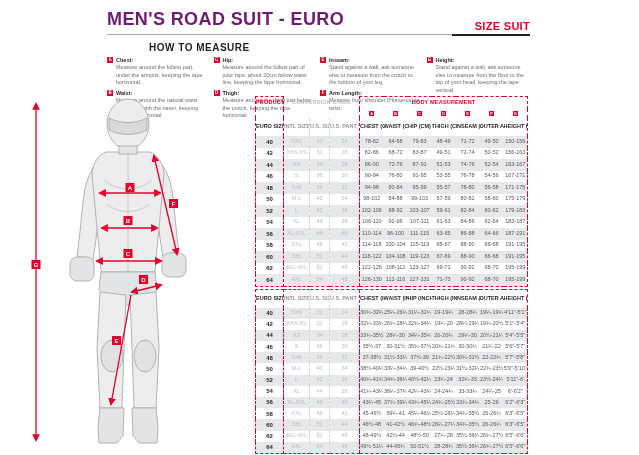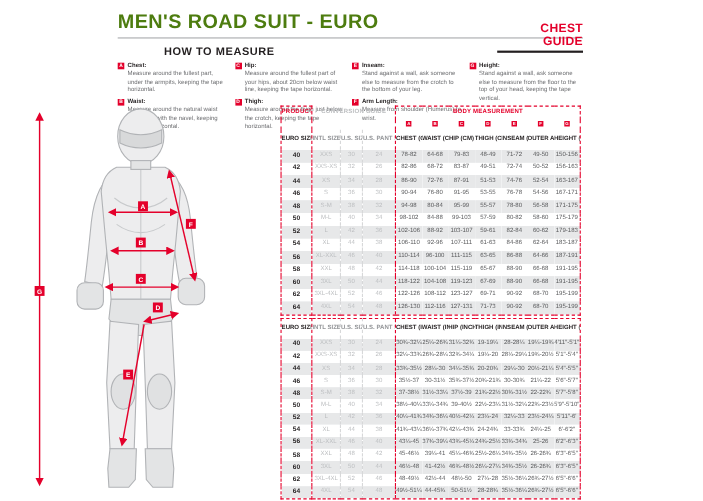--- a/index.html
+++ b/index.html
@@ -1,21 +1,21 @@
 <!DOCTYPE html>
 <html><head>
 <meta charset="utf-8">
 <style>
   html,body{margin:0;padding:0;}
   body{
     width:639px;height:455px;position:relative;background:#ffffff;
     font-family:"Liberation Sans", sans-serif;color:#231f20;overflow:hidden;
   }
   
-  .page-title{position:absolute;left:107px;top:9px;font-size:18px;font-weight:bold;letter-spacing:.4px;color:#4d7c0f;}
+  .page-title{position:absolute;left:107px;top:9px;font-size:18px;font-weight:bold;letter-spacing:.4px;color:#701a75;}
   .title-rule{position:absolute;left:107px;top:34px;width:423px;height:1px;background:#a7a9ac;}
   .size-guide{position:absolute;left:452px;top:20px;width:78px;text-align:right;
     font-size:11px;font-weight:bold;color:#e4002b;letter-spacing:.3px;
     border-bottom:2.5px solid #231f20;padding-bottom:2px;}
   
   .htm-heading{position:absolute;left:107px;top:42px;font-size:10px;font-weight:bold;letter-spacing:.5px;color:#231f20;padding-left:42px;}
   .measure-cols{position:absolute;left:107px;top:57px;width:426px;display:flex;}
   .m-col{flex:1 1 25%;padding-right:7px;box-sizing:border-box;}
   .m-item{position:relative;padding-left:9px;margin-bottom:3px;font-size:5.5px;line-height:1.35;color:#6d6e71;}
   .m-badge{position:absolute;left:0;top:0;width:6px;height:6px;background:#e4002b;color:#fff;
@@ -58,21 +58,21 @@
   .letter-row th.mlast{border-right:1px dashed #e4002b;}
   table.sizes tbody tr:last-child td{border-bottom:1px dashed #e4002b;}
   table.sizes.in{margin-top:2px;}
   table.sizes.in .head-row th{border-top:1px dashed #e4002b;}
 </style>
 </head>
 <body>
 
 <div class="page-title">MEN'S ROAD SUIT - EURO</div>
 <div class="title-rule"></div>
-<div class="size-guide">CHEST GUIDE</div>
+<div class="size-guide">SIZE SUIT</div>
 
 <div class="htm-heading">HOW TO MEASURE</div>
 <div class="measure-cols">
     <div class="m-col">
       <div class="m-item"><span class="m-badge">A</span><span class="m-label">Chest:</span><span>Measure around the fullest part, under the armpits, keeping the tape horizontal.</span></div>
       <div class="m-item"><span class="m-badge">B</span><span class="m-label">Waist:</span><span>Measure around the natural waist line, inline with the navel, keeping the tape horizontal.</span></div>
     </div>
     <div class="m-col">
       <div class="m-item"><span class="m-badge">C</span><span class="m-label">Hip:</span><span>Measure around the fullest part of your hips, about 20cm below waist line, keeping the tape horizontal.</span></div>
       <div class="m-item"><span class="m-badge">D</span><span class="m-label">Thigh:</span><span>Measure around the thigh just below the crotch, keeping the tape horizontal.</span></div>

